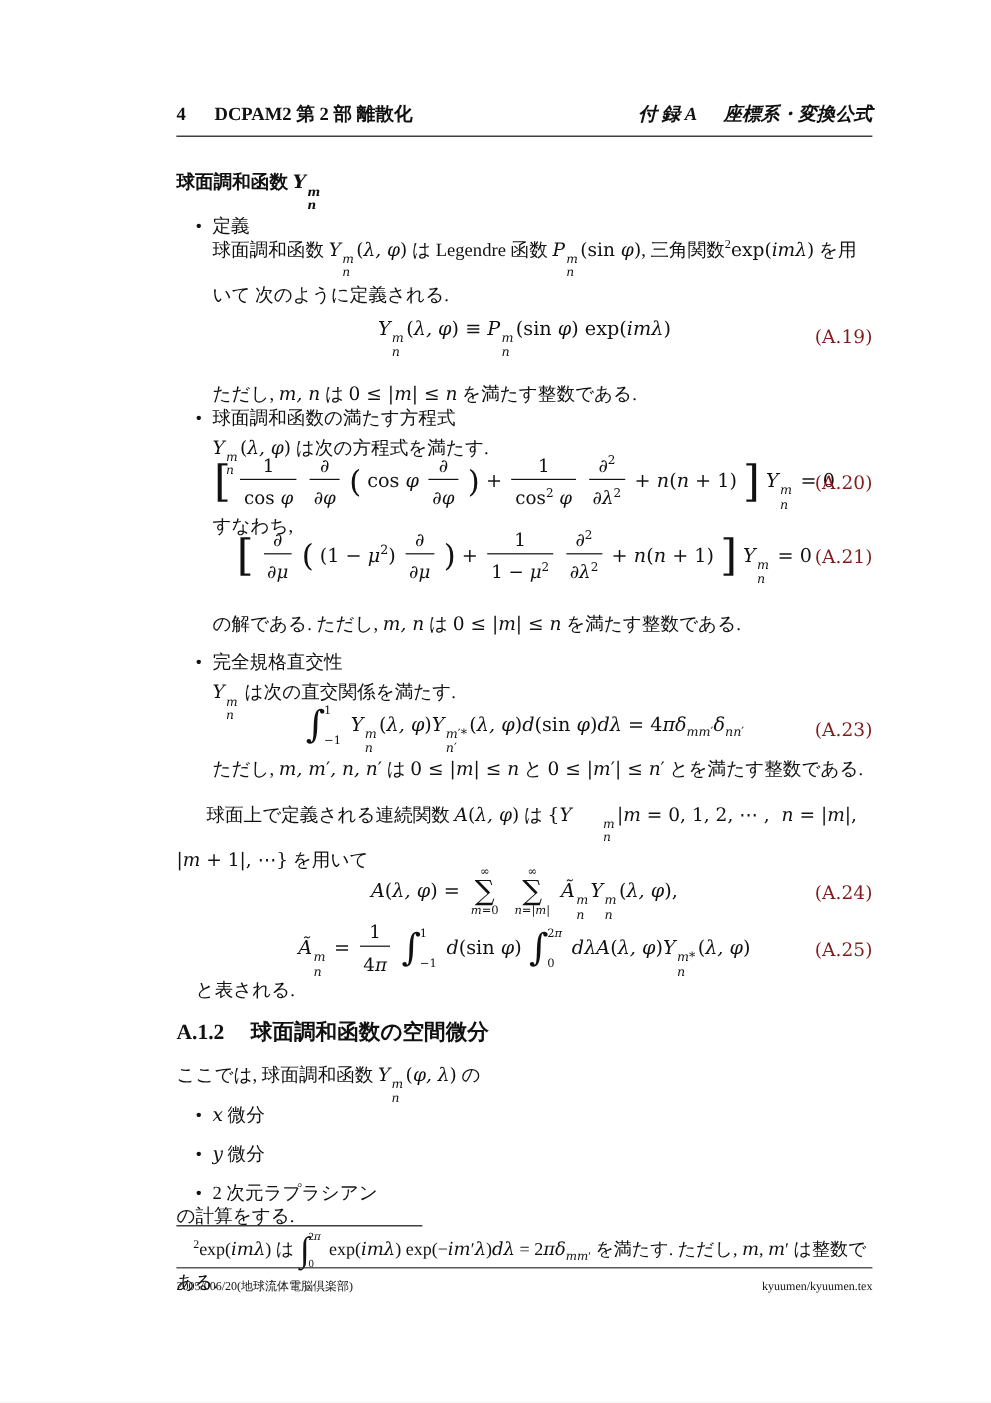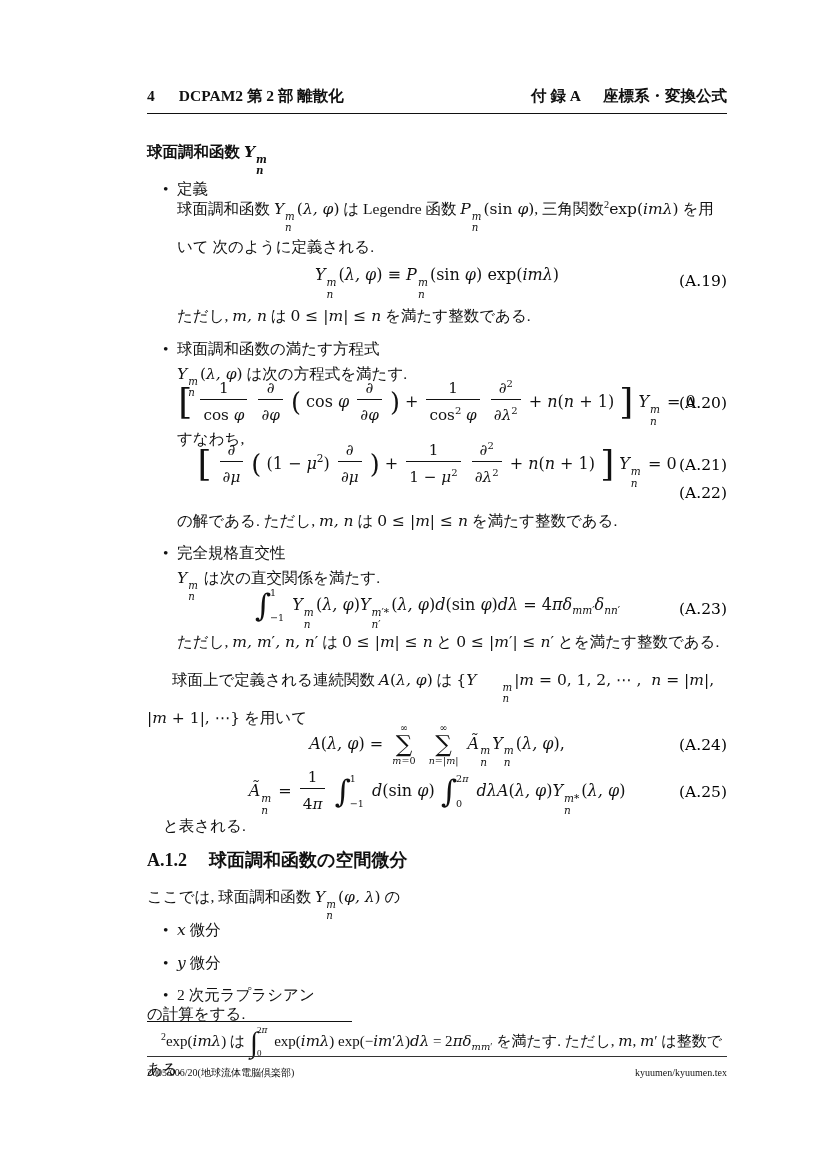--- a/index.html
+++ b/index.html
@@ -4,33 +4,33 @@
 <style>
   html,body{margin:0;padding:0;background:#e8e8e8;}
   .page{position:relative;width:826px;height:1169px;background:#ffffff;overflow:hidden;
         font-family:"Liberation Serif","DejaVu Serif",serif;color:#111;}
   .blk{position:absolute;left:147px;width:580px;font-size:15.5px;line-height:25px;}
   b,.bold{font-weight:bold;}
 
   
   #hdr{top:86px;border-bottom:1px solid #111;padding-bottom:7px;display:flex;justify-content:space-between;font-weight:bold;line-height:20px;}
   #hdr .hl{display:flex;gap:24px;}
-  #hdr .hr{display:flex;gap:22px;}
+  #hdr .hr{display:flex;gap:22px;font-style:italic;}
 
   
   #doc-title{top:139px;font-weight:bold;}
   #sec-head{top:847px;font-size:18px;font-weight:bold;line-height:26px;display:flex;gap:22px;}
 
   
   .li .bullet{position:absolute;left:16px;top:0;}
   .ind{margin-left:30px;display:block;}
 
   
   .eq{display:flex;justify-content:center;align-items:center;font-family:"DejaVu Serif",serif;font-size:16px;}
-  .eqno{position:absolute;right:0;top:50%;transform:translateY(-50%);font-size:15.5px;color:#000000;}
+  .eqno{position:absolute;right:0;top:50%;transform:translateY(-50%);font-size:15.5px;color:#7f1d1d;}
   .eqbody{white-space:nowrap;}
 
   
   .m,i{font-family:"DejaVu Serif",serif;}
   i{font-style:italic;}
   sup,sub{font-size:0.66em;line-height:0;}
   .ss{display:inline-flex;flex-direction:column;font-size:0.66em;line-height:1.15;vertical-align:-0.55em;margin:0 2px 0 1px;text-align:left;}
   .ss span{display:block;}
   .frac{display:inline-flex;flex-direction:column;vertical-align:middle;text-align:center;margin:0 3px;line-height:1.25;font-size:0.95em;}
   .frac .fn{display:block;padding:0 3px 1px;}
@@ -91,21 +91,21 @@
     <span class="eqbody"><i>Y</i><span class="ss">
           <span><i>m</i></span>
           <span><i>n</i></span>
         </span>(<i>λ, φ</i>) ≡ <i>P</i><span class="ss">
           <span><i>m</i></span>
           <span><i>n</i></span>
         </span>(sin <i>φ</i>) exp(<i>imλ</i>)</span>
     <span class="eqno">(A.19)</span>
   </div>
 
-  <div class="blk" style="top:303px">
+  <div class="blk" style="top:316px">
     <span class="ind">ただし, <span class="m"><i>m, n</i></span> は <span class="m">0 ≤ |<i>m</i>| ≤ <i>n</i></span> を満たす整数である.</span>
   </div>
 
   <div class="blk li" style="top:336px">
     <span class="bullet">•</span>
     <span class="ind">球面調和函数の満たす方程式</span>
   </div>
   <div class="blk" style="top:361px">
     <span class="ind"><span class="m"><i>Y</i><span class="ss">
             <span><i>m</i></span>
@@ -153,24 +153,20 @@
         </span> <span class="frac">
           <span class="fn">∂<sup>2</sup></span>
           <span class="fd">∂<i>λ</i><sup>2</sup></span>
         </span> + <i>n</i>(<i>n</i> + 1) <span class="bd">]</span> <i>Y</i><span class="ss">
           <span><i>m</i></span>
           <span><i>n</i></span>
         </span> = 0</span>
     <span class="eqno">(A.21)</span>
   </div>
 
-  <div class="blk eq" style="top:481px;height:24px">
-    <span class="eqbody"></span>
-    <span class="eqno">(A.22)</span>
-  </div>
 
   <div class="blk" style="top:508px">
     <span class="ind">の解である. ただし, <span class="m"><i>m, n</i></span> は <span class="m">0 ≤ |<i>m</i>| ≤ <i>n</i></span> を満たす整数である.</span>
   </div>
 
   <div class="blk li" style="top:540px">
     <span class="bullet">•</span>
     <span class="ind">完全規格直交性</span>
   </div>
   <div class="blk" style="top:565px">

